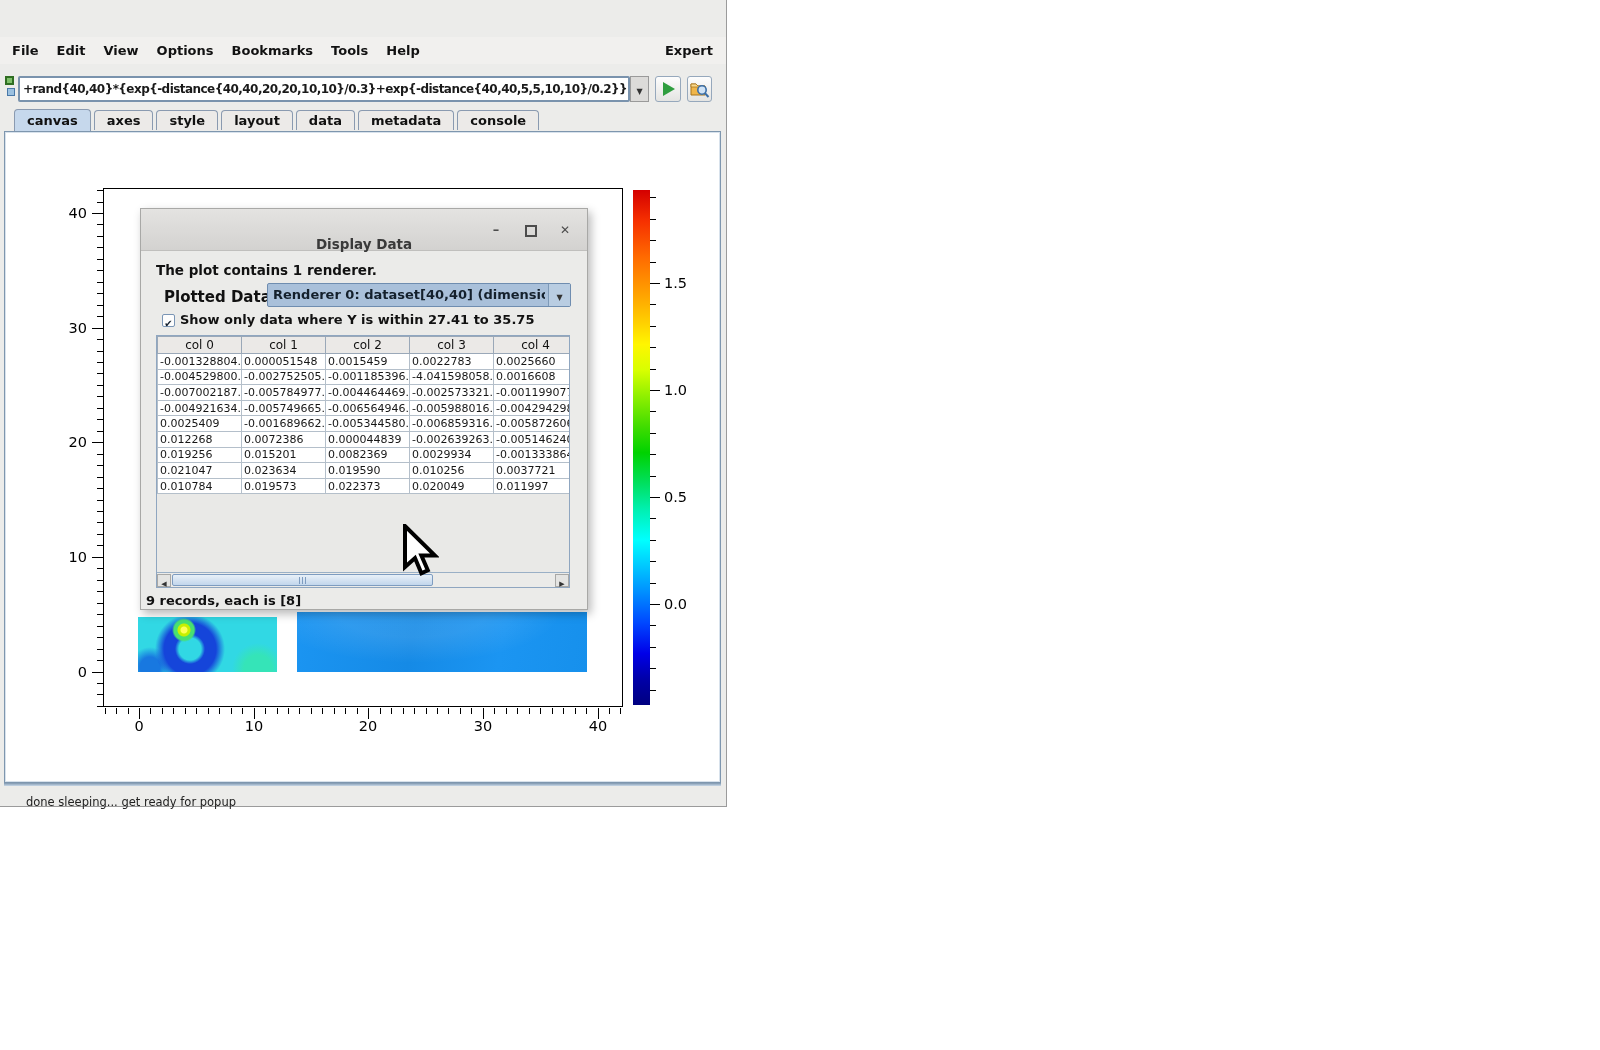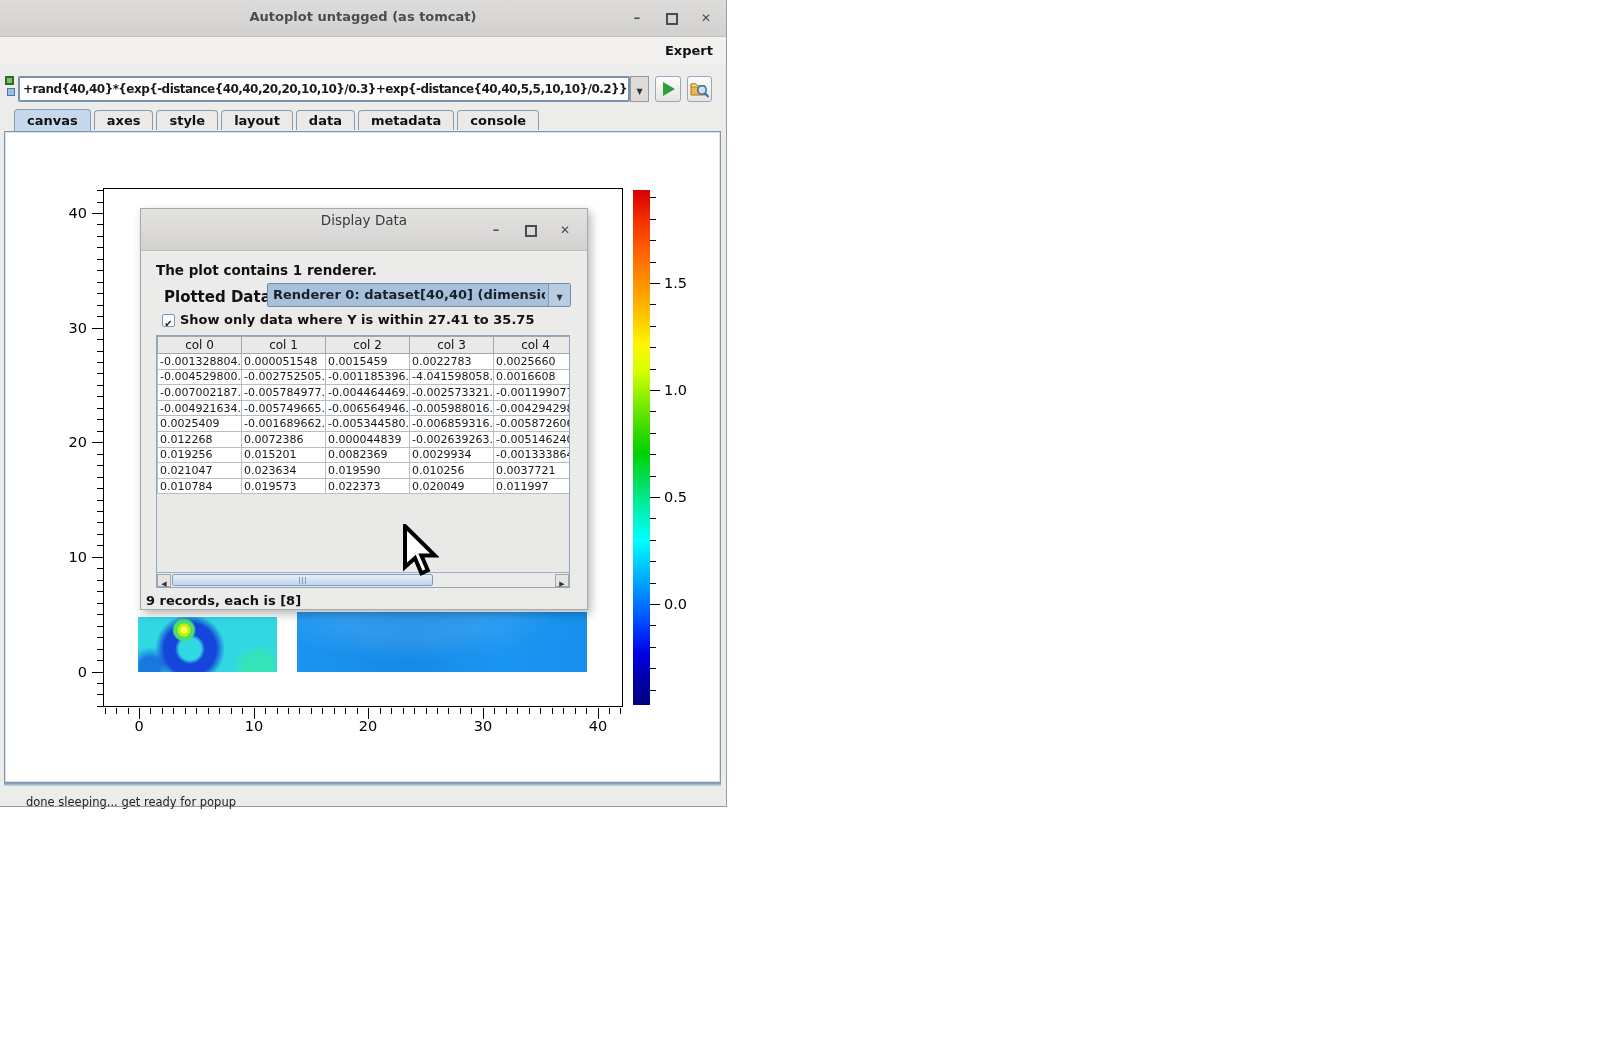--- a/index.html
+++ b/index.html
@@ -83,22 +83,22 @@
   #frag-right{position:absolute;left:297px;top:612px;width:290px;height:60px;
     background:
       radial-gradient(ellipse at 40% 0%,rgba(255,255,255,0.10) 0 30%,rgba(255,255,255,0) 60%),
       linear-gradient(100deg,#1b95f2 0%,#158ae6 40%,#1b95f2 70%,#1690ec 100%);}
 
   
   #dialog{position:absolute;left:140px;top:208px;width:448px;height:402px;background:#ebebe9;
           border:1px solid #a8a8a6;box-sizing:border-box;box-shadow:3px 4px 9px rgba(0,0,0,0.28);}
   #dlg-titlebar{position:absolute;left:0;top:0;width:100%;height:42px;
                 background:linear-gradient(#e4e3e1,#d3d2d0);border-bottom:1px solid #c0bfbd;box-sizing:border-box;}
-  #dlg-title{position:absolute;left:0;right:0;top:3px;text-align:center;
-             font-size:13.5px;font-weight:normal;color:#3a3a3a;}
+  #dlg-title{position:absolute;left:0;right:0;top:27px;text-align:center;
+             font-size:13.5px;font-weight:bold;color:#3a3a3a;}
   #dlg-min{left:345px;top:11px;}
   #dlg-max{left:380px;top:11px;}
   #dlg-close{left:414px;top:11px;}
   #dlg-renderer{position:absolute;left:15px;top:53px;font-size:13.5px;font-weight:bold;color:#111;}
   #dlg-plotted-label{position:absolute;left:23px;top:79px;font-size:15px;font-weight:bold;color:#111;}
   #combo{position:absolute;left:126px;top:74px;width:304px;height:24px;background:#a9c0da;
          border:1px solid #6f8db0;border-radius:2px;box-sizing:border-box;}
   #combo-text{position:absolute;left:5px;top:3px;width:272px;font-size:13px;font-weight:bold;
               color:#14202c;white-space:nowrap;overflow:hidden;}
   #combo-arrow{position:absolute;right:0;top:0;width:21px;height:22px;background:#b9cde2;
@@ -134,28 +134,31 @@
   
   #cursor{position:absolute;left:399px;top:524px;}
 </style>
 </head>
 <body>
 
 <div id="stage">
 
   <div id="appwin">
 
-    <div id="titlebar">
-      <span id="app-title">Autoplot untagged (as tomcat)</span>
-      <span class="winbtn glyph-min" style="left:627px;"></span>
-      <span class="winbtn" style="left:662px;"><span class="boxglyph"></span></span>
-      <span class="winbtn glyph-close" style="left:696px;"></span>
-    </div>
 
     <div id="menubar">
+      <div id="menu-items">
+          <span class="menu-item">File</span>
+          <span class="menu-item">Edit</span>
+          <span class="menu-item">View</span>
+          <span class="menu-item">Options</span>
+          <span class="menu-item">Bookmarks</span>
+          <span class="menu-item">Tools</span>
+          <span class="menu-item">Help</span>
+        </div>
       <span id="expert">Expert</span>
     </div>
 
     <div id="addrrow">
       <span id="ds-green"></span>
       <span id="ds-blue"></span>
       <div id="addrfield">+rand{40,40}*{exp{-distance{40,40,20,20,10,10}/0.3}+exp{-distance{40,40,5,5,10,10}/0.2}}</div>
       <div id="addr-drop" class="glyph-down"></div>
       <div id="play-btn">
           <span id="play-tri"></span>

